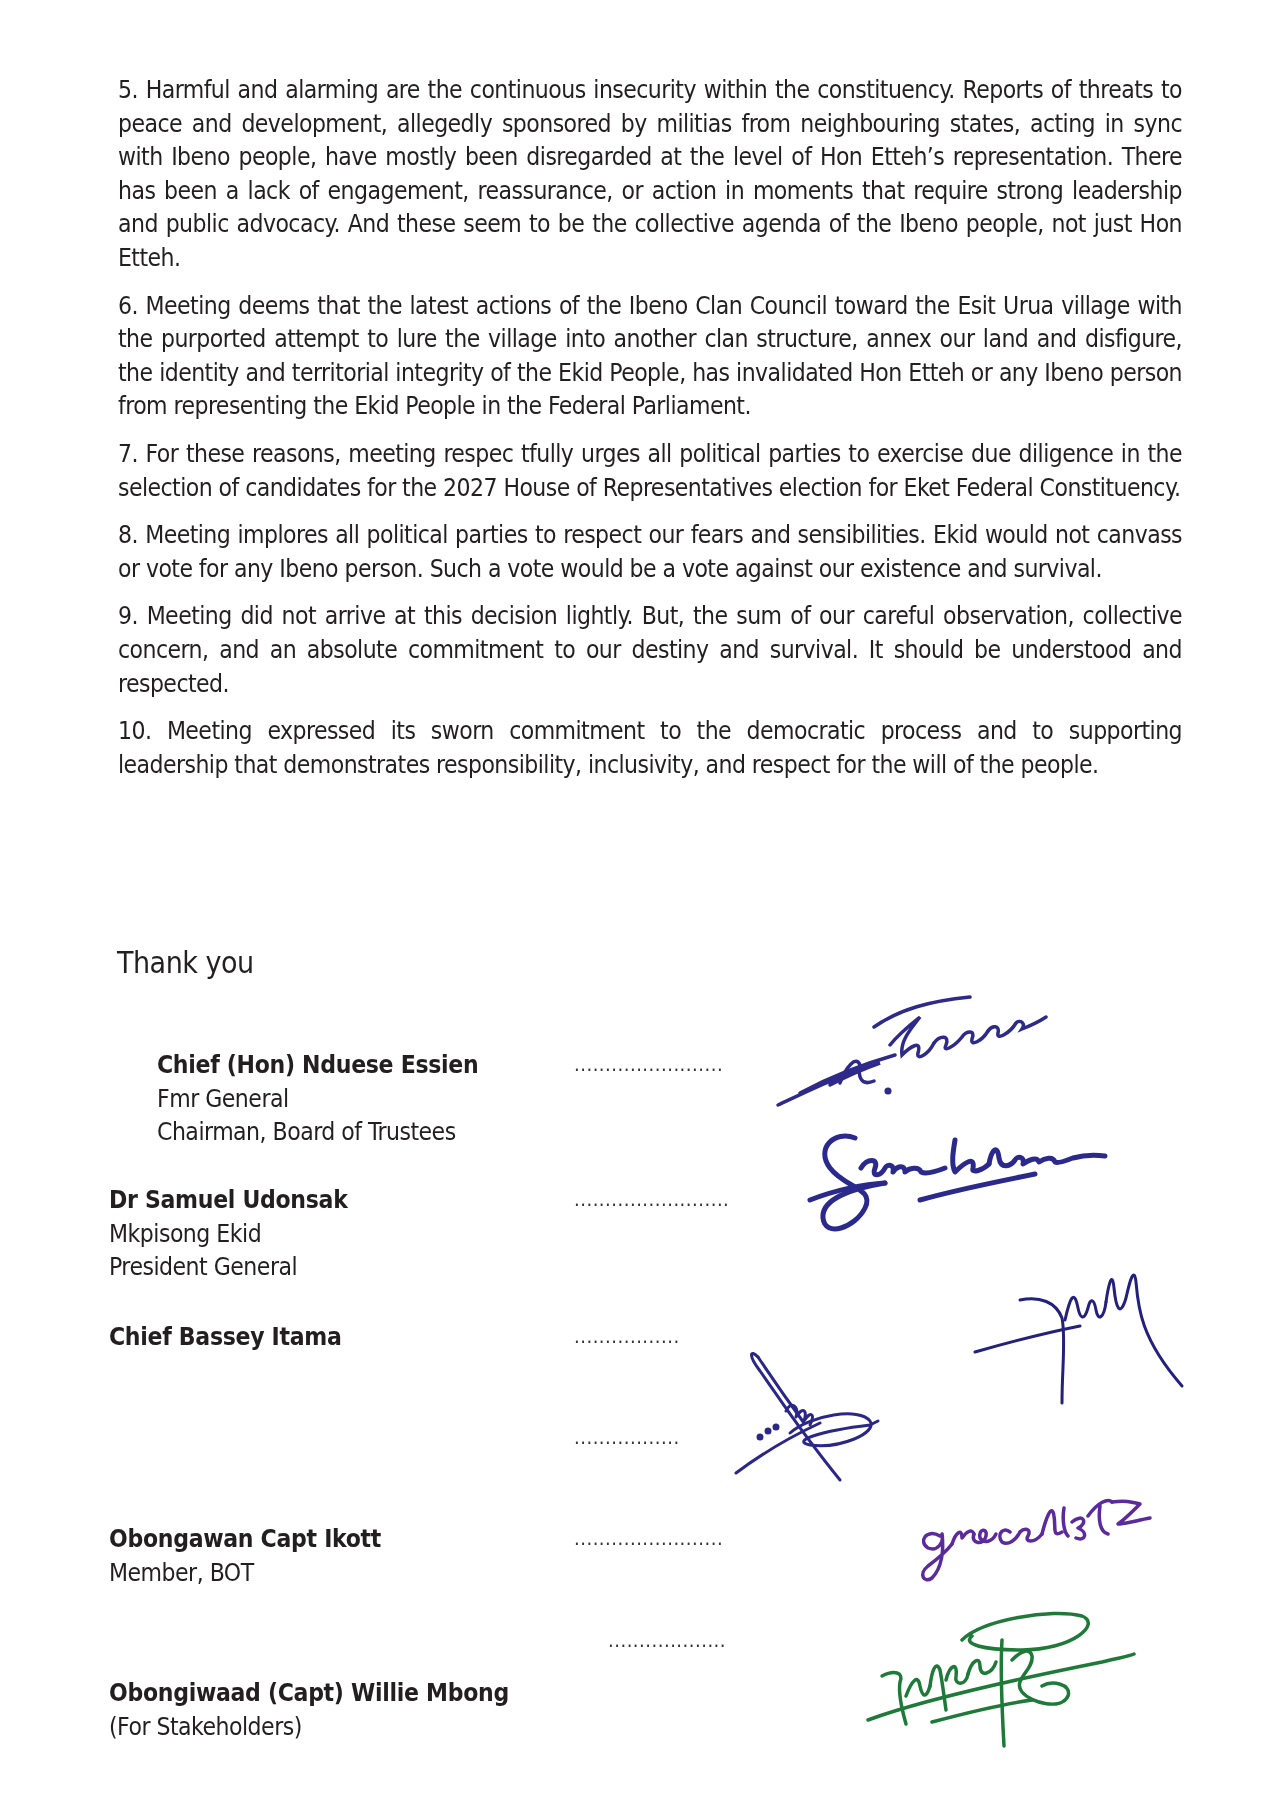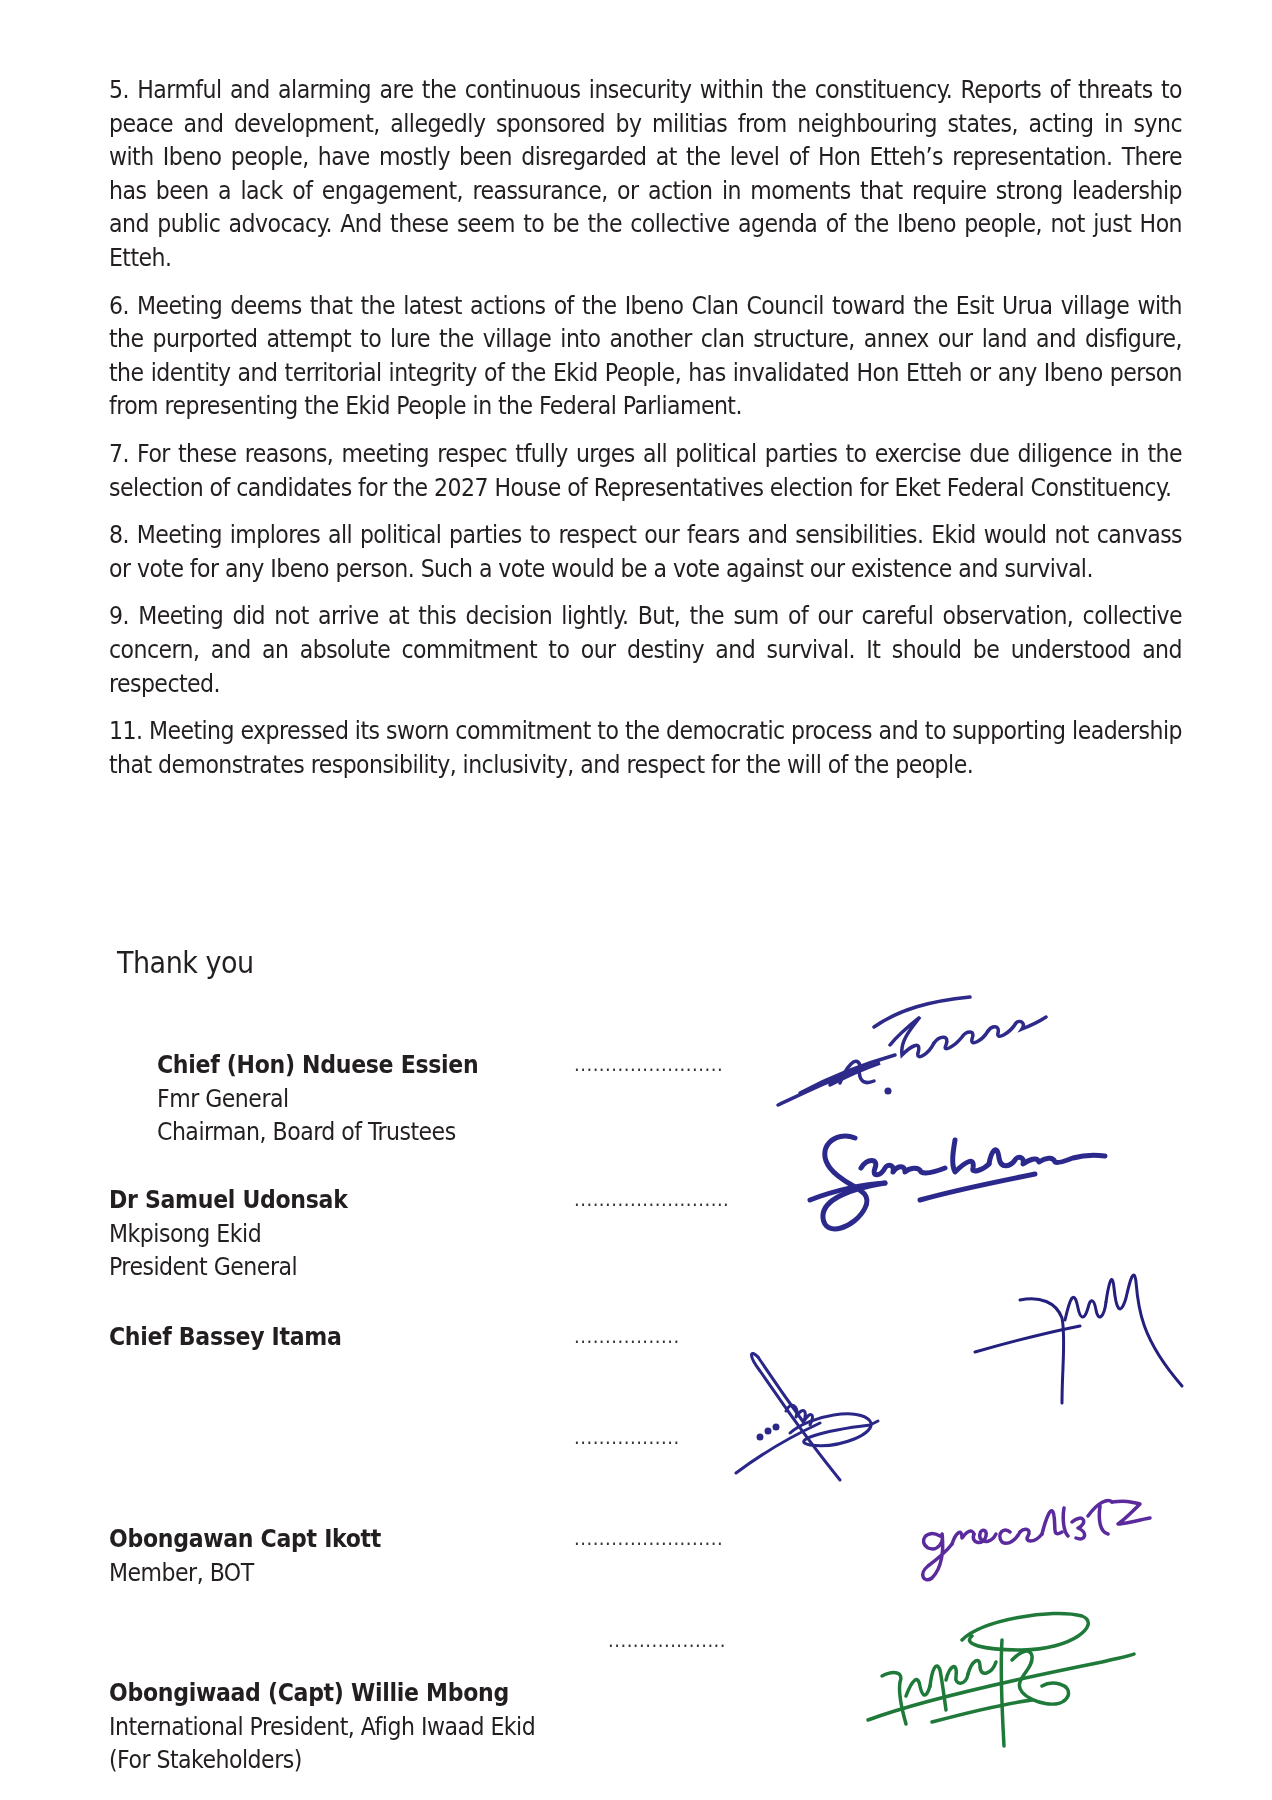--- a/index.html
+++ b/index.html
@@ -1,40 +1,40 @@
 <!DOCTYPE html>
 <html><head>
 <meta charset="utf-8">
 <style>
   html, body { margin: 0; padding: 0; background: #ffffff; }
   body { width: 1272px; height: 1800px; position: relative; overflow: hidden;
          font-family: "DejaVu Sans Condensed", "DejaVu Sans", sans-serif; color: #231f20; }
   .page { position: absolute; left: 0; top: 0; width: 1272px; height: 1800px; }
   .body-text { position: absolute; left: 109px; width: 1073px; top: 73px; }
-  .para { font-size: 24.5px; line-height: 33.6px; text-align: justify; margin: 0 0 14px 0;
+  .para { font-size: 24.5px; line-height: 33.6px; text-align: justify; margin: 0 0 14px 9px;
           letter-spacing: -0.55px; word-spacing: 0px; }
   .thanks { position: absolute; left: 117px; top: 945px; font-size: 30px; letter-spacing: -0.5px; }
   .signatory { position: absolute; left: 109px; font-size: 24.5px; line-height: 33.6px; letter-spacing: -0.5px; }
   .signatory .name { font-weight: bold; letter-spacing: -0.3px; }
   .leader { position: absolute; font-size: 20px; letter-spacing: 0.5px; color: #333; }
   .sig { position: absolute; }
   .sig svg { overflow: visible; }
 </style>
 </head>
 <body>
 
 <div class="page">
 
   <div class="body-text">
     <p class="para">5. Harmful and alarming are the continuous insecurity within the constituency. Reports of threats to peace and development, allegedly sponsored by militias from neighbouring states, acting in sync with Ibeno people, have mostly been disregarded at the level of Hon Etteh’s representation. There has been a lack of engagement, reassurance, or action in moments that require strong leadership and public advocacy. And these seem to be the collective agenda of the Ibeno people, not just Hon Etteh.</p>
     <p class="para">6. Meeting deems that the latest actions of the Ibeno Clan Council toward the Esit Urua village with the purported attempt to lure the village into another clan structure, annex our land and disfigure, the identity and territorial integrity of the Ekid People, has invalidated Hon Etteh or any Ibeno person from representing the Ekid People in the Federal Parliament.</p>
     <p class="para">7. For these reasons, meeting respec tfully urges all political parties to exercise due diligence in the selection of candidates for the 2027 House of Representatives election for Eket Federal Constituency.</p>
     <p class="para">8. Meeting implores all political parties to respect our fears and sensibilities. Ekid would not canvass or vote for any Ibeno person. Such a vote would be a vote against our existence and survival.</p>
     <p class="para">9. Meeting did not arrive at this decision lightly. But, the sum of our careful observation, collective concern, and an absolute commitment to our destiny and survival. It should be understood and respected.</p>
-    <p class="para">11. Meeting expressed its sworn commitment to the democratic process and to supporting leadership that demonstrates responsibility, inclusivity, and respect for the will of the people.</p>
+    <p class="para">10. Meeting expressed its sworn commitment to the democratic process and to supporting leadership that demonstrates responsibility, inclusivity, and respect for the will of the people.</p>
   </div>
 
   <div class="thanks">Thank you</div>
 
   <div class="signatory" style="top:1048px;margin-left:48px;">
     <div class="name">Chief (Hon) Nduese Essien</div>
     <div>Fmr General</div>
     <div>Chairman, Board of Trustees</div>
   </div>
   <div class="leader" style="left:574px; top:1052px;">........................</div>
@@ -120,21 +120,20 @@
         <path d="M152 20 C150 32, 152 44, 156 48"></path>
         <path d="M160 34 C172 24, 176 36, 166 40 C176 44, 174 54, 164 50"></path>
         <path d="M176 28 C186 14, 196 10, 200 14 M188 18 C186 32, 188 44, 196 46"></path>
         <path d="M200 14 C214 12, 220 14, 228 16 C220 24, 212 32, 206 36 C214 36, 226 32, 238 30"></path>
       </g>
     </svg>
   </div>
 
   <div class="signatory" style="top:1676px;">
     <div class="name">Obongiwaad (Capt) Willie Mbong</div>
-    <div>International President, Afigh Iwaad Ekid</div>
     <div>(For Stakeholders)</div>
   </div>
   <div class="leader" style="left:608px; top:1628px;">...................</div>
   <div class="sig" style="left:862px; top:1600px;">
     <svg width="280" height="150" viewBox="0 0 280 150">
       <g fill="none" stroke="#1f7a3a" stroke-width="3.5" stroke-linecap="round" stroke-linejoin="round">
         <path d="M100 40 C120 20, 190 8, 220 16 C240 24, 210 50, 160 50 C120 50, 100 44, 110 36"></path>
         <path d="M6 120 C60 100, 150 80, 240 62 C256 58, 268 56, 272 54"></path>
         <path d="M20 76 C32 70, 42 72, 38 82 C36 94, 40 110, 44 124"></path>
         <path d="M44 96 C50 80, 56 74, 58 86 C60 96, 64 100, 68 86"></path>

